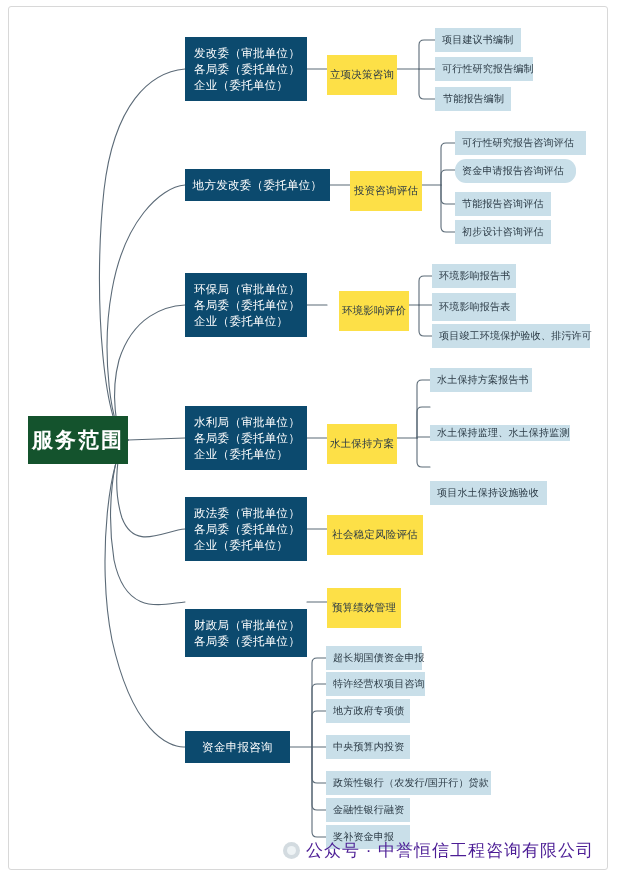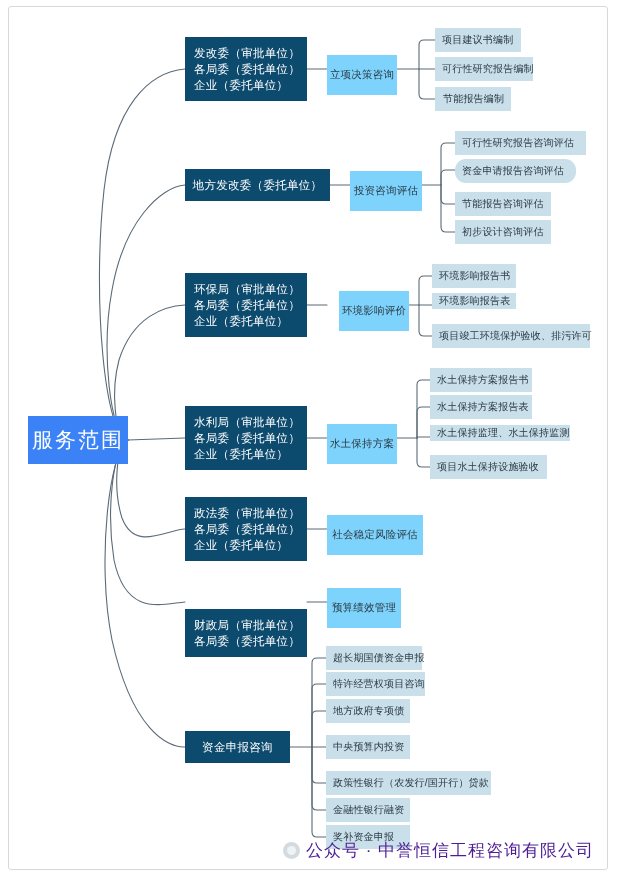--- a/index.html
+++ b/index.html
@@ -29,42 +29,42 @@
     box-sizing:border-box;
     display:flex;
     flex-direction:column;
     align-items:center;
     justify-content:center;
     white-space:nowrap;
   }
 
   
   .root{
-    background:#3b82f6;
+    background:#14532d;
     color:#ffffff;
     font-size:21px;
-    font-weight:400;
+    font-weight:700;
     letter-spacing:2px;
   }
 
   
   .dept{
     background:#0c4a6e;
     color:#ffffff;
     font-size:11.5px;
     line-height:16px;
     letter-spacing:.3px;
     padding:5px 9px;
     align-items:flex-start;
   }
   .dept .ln{display:block;}
 
   
   .svc{
-    background:#7dd3fc;
+    background:#fde047;
     color:#2b3a45;
     font-size:10.5px;
     letter-spacing:.2px;
     padding:20px 8px;
   }
 
   
   .leaf{
     background:#c9dfe9;
     color:#2b3a45;
@@ -198,45 +198,42 @@
     <span class="ln">环保局（审批单位）</span>
     <span class="ln">各局委（委托单位）</span>
     <span class="ln">企业（委托单位）</span>
   </div>
   <div class="node svc" style="left:339px;top:291px;width:70px;height:28px;">
     <span>环境影响评价</span>
   </div>
   <div class="node leaf" style="left:432px;top:264px;width:84px;height:24px;">
     <span>环境影响报告书</span>
   </div>
-  <div class="node leaf" style="left:432px;top:293px;width:84px;height:16px;">
+  <div class="node leaf" style="left:432px;top:293px;width:84px;height:28px;">
     <span>环境影响报告表</span>
   </div>
   <div class="node leaf" style="left:432px;top:324px;width:158px;height:24px;">
     <span>项目竣工环境保护验收、排污许可</span>
   </div>
 
   <div class="node dept" style="left:185px;top:406px;width:122px;height:64px;">
     <span class="ln">水利局（审批单位）</span>
     <span class="ln">各局委（委托单位）</span>
     <span class="ln">企业（委托单位）</span>
   </div>
   <div class="node svc" style="left:327px;top:424px;width:70px;height:28px;">
     <span>水土保持方案</span>
   </div>
   <div class="node leaf" style="left:430px;top:368px;width:102px;height:24px;">
     <span>水土保持方案报告书</span>
   </div>
-  <div class="node leaf" style="left:430px;top:395px;width:102px;height:24px;">
-    <span>水土保持方案报告表</span>
-  </div>
   <div class="node leaf" style="left:430px;top:425px;width:140px;height:16px;">
     <span>水土保持监理、水土保持监测</span>
   </div>
-  <div class="node leaf" style="left:430px;top:455px;width:117px;height:24px;justify-content:center;">
+  <div class="node leaf" style="left:430px;top:481px;width:117px;height:24px;justify-content:center;">
     <span>项目水土保持设施验收</span>
   </div>
 
   <div class="node dept" style="left:185px;top:497px;width:122px;height:64px;">
     <span class="ln">政法委（审批单位）</span>
     <span class="ln">各局委（委托单位）</span>
     <span class="ln">企业（委托单位）</span>
   </div>
   <div class="node svc" style="left:327px;top:515px;width:96px;height:28px;">
     <span>社会稳定风险评估</span>

